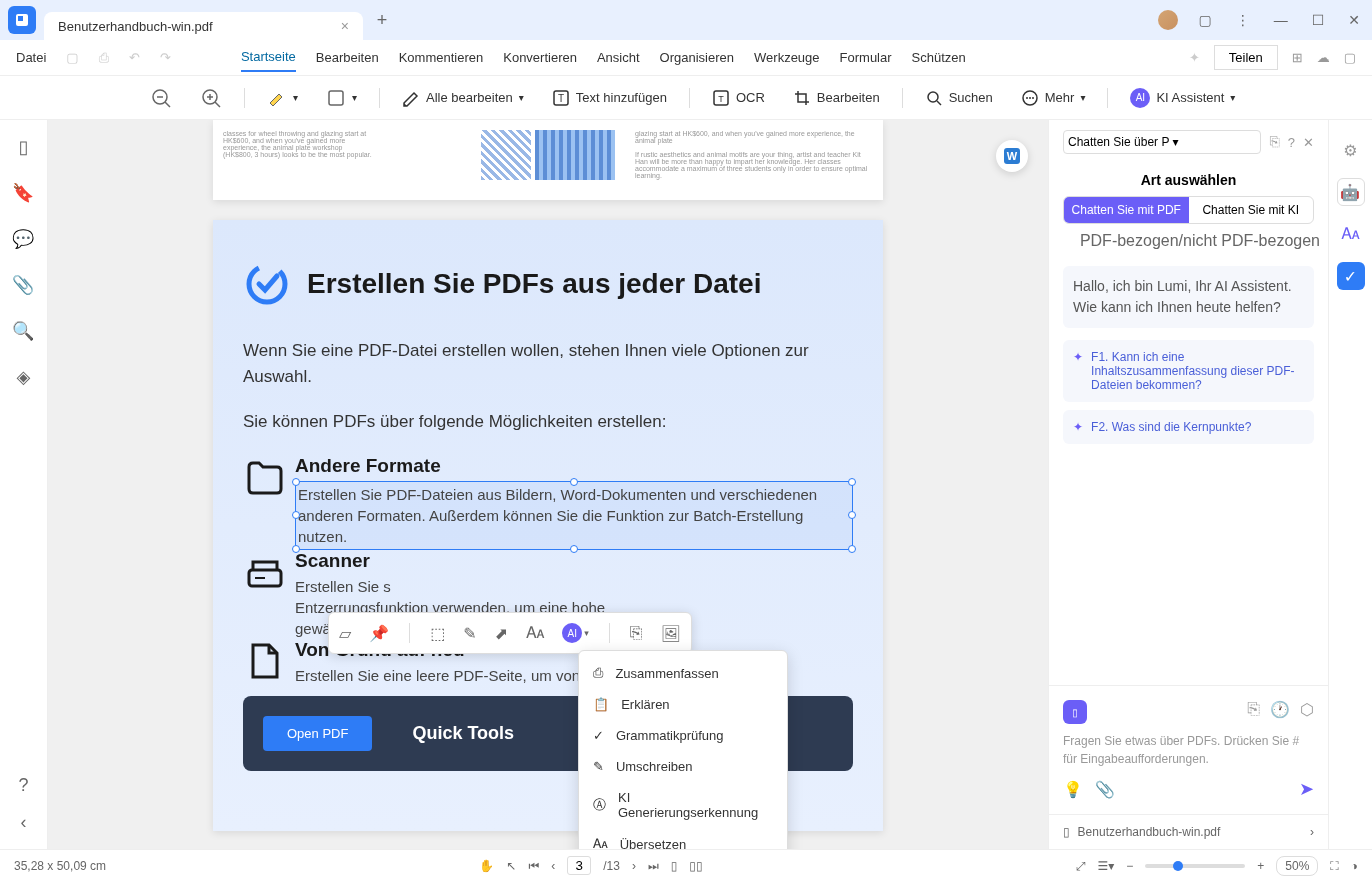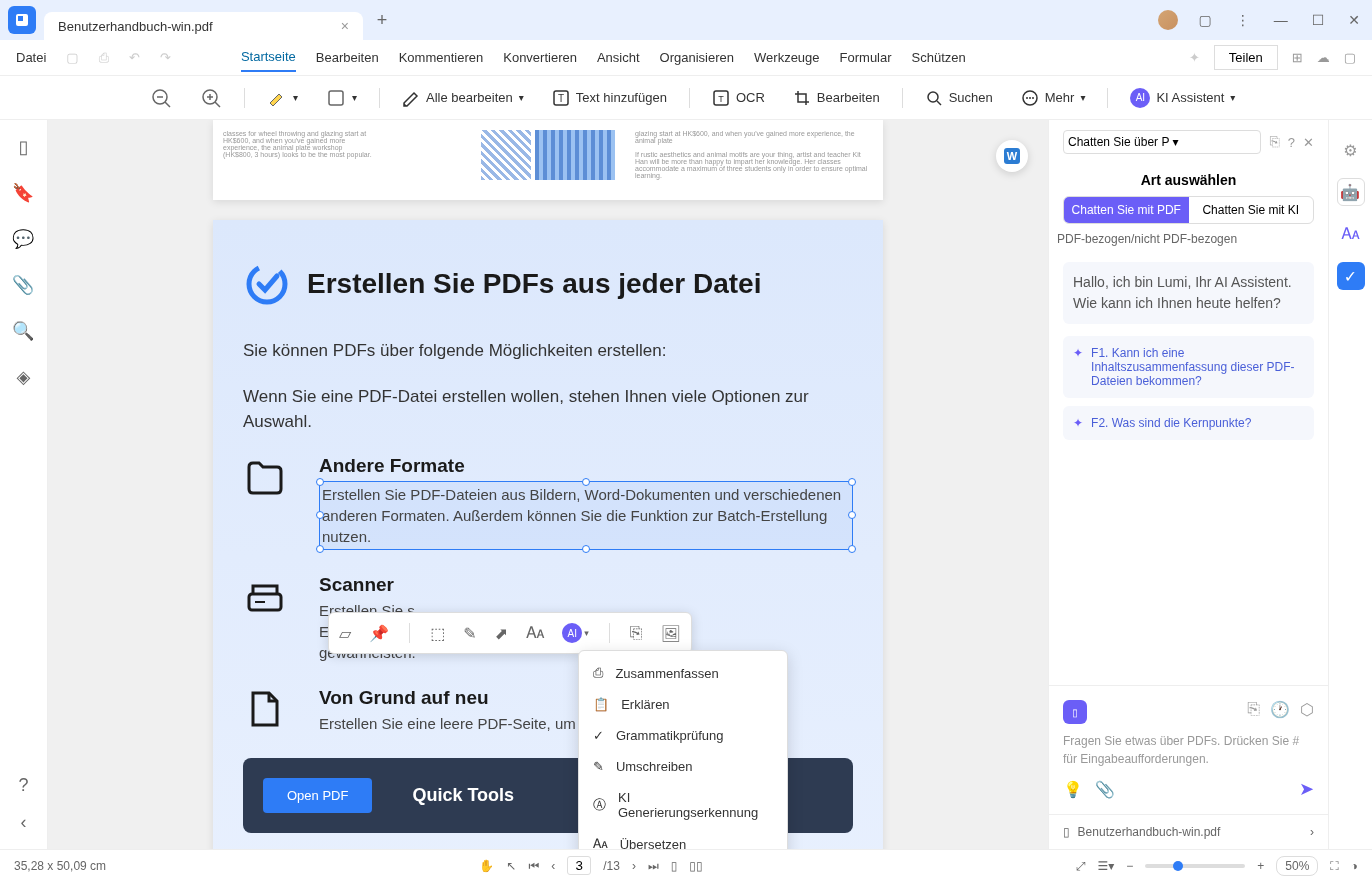--- a/index.html
+++ b/index.html
@@ -26,42 +26,42 @@
 .rail-icon{color:#666;font-size:18px}
 .rail-bottom{margin-top:auto;margin-bottom:16px;display:flex;flex-direction:column;gap:16px;align-items:center}
 .content{flex:1;background:#f0f0f0;overflow:auto;position:relative;display:flex;flex-direction:column;align-items:center;padding:0 20px}
 .doc-page{background:#fff;width:670px;box-shadow:0 2px 8px rgba(0,0,0,0.1);margin-bottom:20px}
 .page1-preview{height:80px;background:#fff;padding:10px;display:flex;gap:20px;font-size:7px;color:#999;border-radius:0 0 8px 8px}
 .page2{background:linear-gradient(180deg,#dce8fc 0%,#e8f0fe 100%);padding:40px 30px 60px}
 .section-head{display:flex;align-items:center;gap:16px;margin-bottom:30px}
 .check-icon{width:48px;height:48px}
 .section-title{font-size:28px;font-weight:bold;color:#1a1a1a}
 .section-text{font-size:17px;color:#333;margin-bottom:20px;line-height:1.5}
-.feature{display:flex;gap:32px;margin-bottom:24px;align-items:flex-start}
+.feature{display:flex;gap:8px;align-items:flex-start}
 .feature-icon{width:44px;height:44px;flex-shrink:0}
 .feature-title{font-size:19px;font-weight:bold;color:#1a1a1a;margin-bottom:4px}
 .feature-desc{font-size:15px;color:#444;line-height:1.4}
 .selected{border:1px solid #2e7cf6;background:rgba(46,124,246,0.08);position:relative;padding:2px}
 .sel-handle{position:absolute;width:8px;height:8px;background:#fff;border:1px solid #2e7cf6;border-radius:50%}
 .quick-tools{background:#2e3b52;border-radius:8px;padding:20px;display:flex;align-items:center;gap:40px;margin-top:10px}
 .open-pdf-btn{background:#2e7cf6;color:#fff;padding:10px 24px;border-radius:4px;font-size:13px}
 .quick-title{color:#fff;font-size:18px;font-weight:bold}
 .float-toolbar{position:absolute;background:#fff;border:1px solid #ddd;border-radius:6px;box-shadow:0 2px 12px rgba(0,0,0,0.15);display:flex;align-items:center;padding:8px;gap:14px;top:492px;left:280px}
 .float-icon{color:#666;font-size:16px;padding:2px}
 .ai-dropdown{position:absolute;background:#fff;border:1px solid #ddd;border-radius:6px;box-shadow:0 4px 16px rgba(0,0,0,0.15);top:530px;left:530px;width:210px;padding:6px 0}
 .ai-item{display:flex;align-items:center;gap:12px;padding:8px 14px;font-size:13px;color:#333}
 .word-float{position:absolute;right:20px;top:20px;width:32px;height:32px;background:#fff;border-radius:50%;box-shadow:0 2px 8px rgba(0,0,0,0.15);display:flex;align-items:center;justify-content:center}
 .ai-panel{width:280px;border-left:1px solid #eee;display:flex;flex-direction:column}
 .ai-header{padding:10px 14px;display:flex;align-items:center;gap:8px;font-size:13px}
 .ai-select{border:1px solid #ddd;border-radius:4px;padding:4px 4px;font-size:12px;flex:1;overflow:hidden;white-space:nowrap}
 .ai-title{text-align:center;font-weight:bold;font-size:14px;padding:8px}
 .ai-tabs{display:flex;margin:0 14px;border-radius:6px;overflow:hidden;border:1px solid #ddd}
 .ai-tab{flex:1;text-align:center;padding:6px 4px;font-size:12px}
 .ai-tab.active{background:#6b5ef7;color:#fff}
-.ai-subtitle{text-align:left;font-size:12px;color:#666;padding:8px}
+.ai-subtitle{text-align:right;font-size:16px;color:#666;padding:8px}
 .ai-msg{background:#f5f7fc;margin:8px 14px;padding:10px;border-radius:6px;font-size:14px;color:#555;line-height:1.5}
 .ai-section-label{font-size:12px;color:#333;padding:8px 14px;font-weight:500}
 .ai-suggest{background:#f5f7fc;margin:4px 14px;padding:10px;border-radius:6px;font-size:12px;color:#4a5fd8;display:flex;gap:8px}
 .ai-suggest-icon{color:#6b5ef7}
 .ai-input-area{margin-top:auto;padding:14px;border-top:1px solid #eee}
 .ai-input-icons{display:flex;gap:10px;margin-bottom:8px;color:#999;justify-content:flex-end}
 .ai-placeholder{color:#999;font-size:12px;line-height:1.5}
 .ai-send{display:flex;align-items:center;gap:12px;margin-top:10px}
 .send-icon{margin-left:auto;color:#6b5ef7;font-size:18px}
 .ai-file{border-top:1px solid #eee;padding:10px 14px;font-size:12px;color:#666;display:flex;align-items:center;gap:8px}
@@ -239,22 +239,22 @@
     </div>
 
     <div class="doc-page page2">
       <div class="section-head">
         <svg class="check-icon" viewBox="0 0 48 48">
             <circle cx="24" cy="24" r="18" fill="none" stroke="#2e7cf6" stroke-width="5" stroke-dasharray="90 30" transform="rotate(-45 24 24)"></circle>
             <path d="M16 24 L22 30 L34 16" fill="none" stroke="#2e7cf6" stroke-width="5" stroke-linecap="round"></path>
           </svg>
         <h2 class="section-title">Erstellen Sie PDFs aus jeder Datei</h2>
       </div>
+      <p class="section-text">Wenn Sie eine PDF-Datei erstellen wollen, stehen Ihnen viele Optionen zur Auswahl.</p>
       <p class="section-text">Sie können PDFs über folgende Möglichkeiten erstellen:</p>
-      <p class="section-text">Wenn Sie eine PDF-Datei erstellen wollen, stehen Ihnen viele Optionen zur Auswahl.</p>
 
       <div class="feature">
         <svg class="feature-icon" viewBox="0 0 44 44">
             <path d="M6 12 L6 34 Q6 38 10 38 L34 38 Q38 38 38 34 L38 16 Q38 12 34 12 L20 12 L16 8 L10 8 Q6 8 6 12" fill="none" stroke="#1a1a1a" stroke-width="3"></path>
           </svg>
         <div style="flex:1">
           <div class="feature-title">Andere Formate</div>
           <div class="selected">
             <div class="sel-handle" style="top:-4px;left:-4px"></div>
               <div class="sel-handle" style="top:-4px;left:50%;margin-left:-4px"></div>

